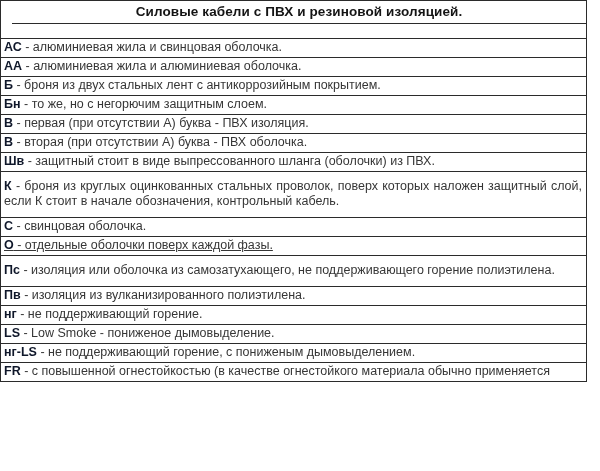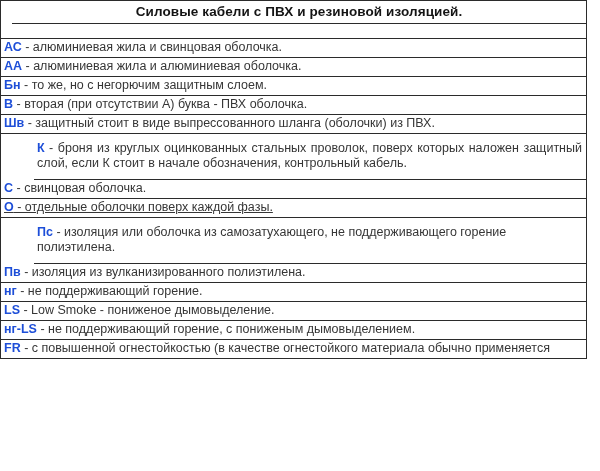--- a/index.html
+++ b/index.html
@@ -33,56 +33,61 @@
   .row {
     border-bottom: 1px solid #2b2b2b;
     font-size: 12.5px;
     line-height: 15px;
     color: #363636;
     padding: 1px 4px 2px 3px;
   }
   .row:last-child { border-bottom: none; }
   .row .code {
     font-weight: bold;
-    color: #1d4ed8;
+    color: #0f172a;
   }
   .row.justify {
     text-align: justify;
     padding-top: 4px;
     padding-bottom: 6px;
   }
   .row.pad {
     padding-top: 7px;
     padding-bottom: 8px;
-    margin-left: 33px;
   }
   .row.underline .row-text {
     text-decoration: underline;
   }
 </style>
 </head>
 <body>
 
 <div class="table">
   <div class="title-row">Силовые кабели с ПВХ и резиновой изоляцией.</div>
   <div class="spacer-row"></div>
   <div id="rows-container">
   <div class="row">
     <span class="row-text"><b class="code">АС</b><span class="desc"> - алюминиевая жила и свинцовая оболочка.</span></span>
   </div>
 
   <div class="row">
     <span class="row-text"><b class="code">АА</b><span class="desc"> - алюминиевая жила и алюминиевая оболочка.</span></span>
   </div>
 
+  <div class="row">
+    <span class="row-text"><b class="code">Б</b><span class="desc"> - броня из двух стальных лент с антикоррозийным покрытием.</span></span>
+  </div>
 
   <div class="row">
     <span class="row-text"><b class="code">Бн</b><span class="desc"> - то же, но с негорючим защитным слоем.</span></span>
   </div>
 
+  <div class="row">
+    <span class="row-text"><b class="code">В</b><span class="desc"> - первая (при отсутствии А) буква - ПВХ изоляция.</span></span>
+  </div>
 
   <div class="row">
     <span class="row-text"><b class="code">В</b><span class="desc"> - вторая (при отсутствии А) буква - ПВХ оболочка.</span></span>
   </div>
 
 
   <div class="row">
     <span class="row-text"><b class="code">Шв</b><span class="desc"> - защитный стоит в виде выпрессованного шланга (оболочки) из ПВХ.</span></span>
   </div>
 

